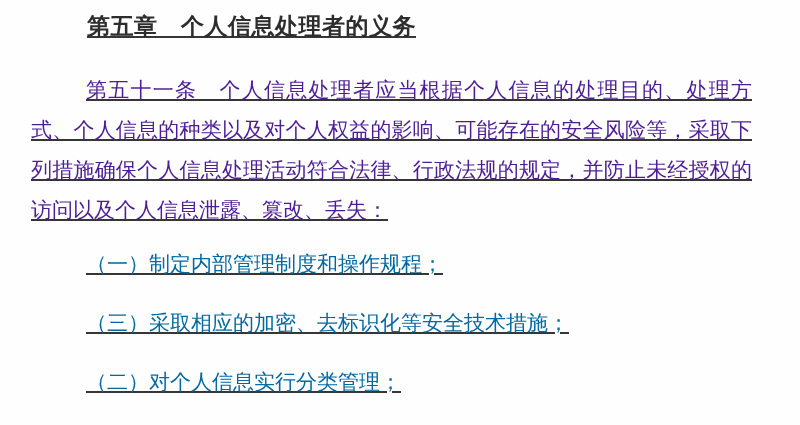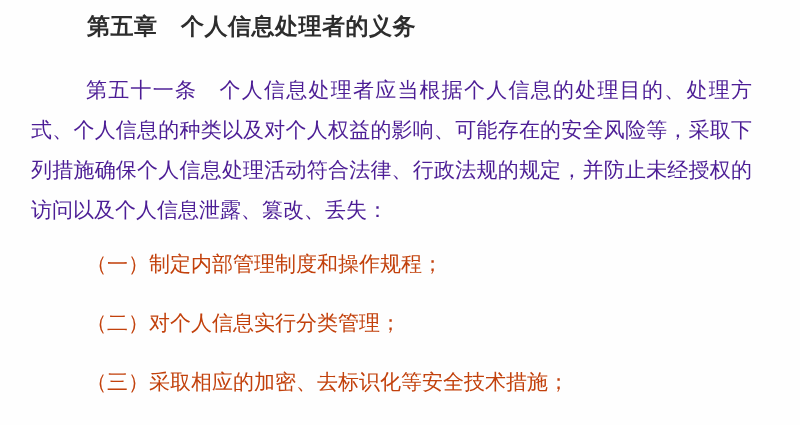--- a/index.html
+++ b/index.html
@@ -10,20 +10,21 @@
   .page {
     position: relative;
     width: 784px;
     height: 425px;
     background: #fefefe;
     overflow: hidden;
     font-family: "Liberation Serif", "DejaVu Serif", serif;
     color: #363636;
     box-sizing: border-box;
     padding: 0 32px 0 31px;
+    text-decoration: underline;
   }
   .chapter-heading {
     margin: 11px 0 0 0;
     padding-left: 56px;
     font-size: 23px;
     line-height: 32px;
     font-weight: bold;
     color: #2d2d2d;
     letter-spacing: 0.5px;
   }
@@ -34,32 +35,32 @@
     text-align: justify;
     text-justify: inter-ideograph;
     text-indent: 55px;
     color: #4c1d95;
   }
   .list-item {
     margin: 19px 0 0 0;
     font-size: 21px;
     line-height: 40px;
     text-indent: 55px;
-    color: #c2410c;
+    color: #0369a1;
   }
   .list-item.first {
     margin-top: 14px;
   }
 </style>
 </head>
 <body>
 
 <div class="page">
   <h1 class="chapter-heading">第五章　个人信息处理者的义务</h1>
 
   <p class="article-paragraph">第五十一条　个人信息处理者应当根据个人信息的处理目的、处理方式、个人信息的种类以及对个人权益的影响、可能存在的安全风险等，采取下列措施确保个人信息处理活动符合法律、行政法规的规定，并防止未经授权的访问以及个人信息泄露、篡改、丢失：</p>
 
   <p class="list-item first">（一）制定内部管理制度和操作规程；</p>
 
+  <p class="list-item">（三）采取相应的加密、去标识化等安全技术措施；</p>
+
   <p class="list-item">（二）对个人信息实行分类管理；</p>
-
-  <p class="list-item">（三）采取相应的加密、去标识化等安全技术措施；</p>
 </div>
 
 </body></html>

